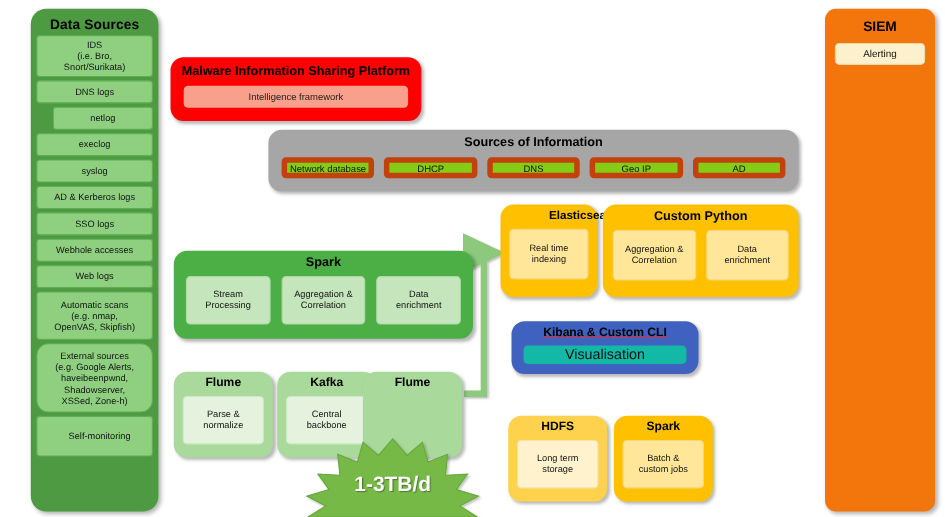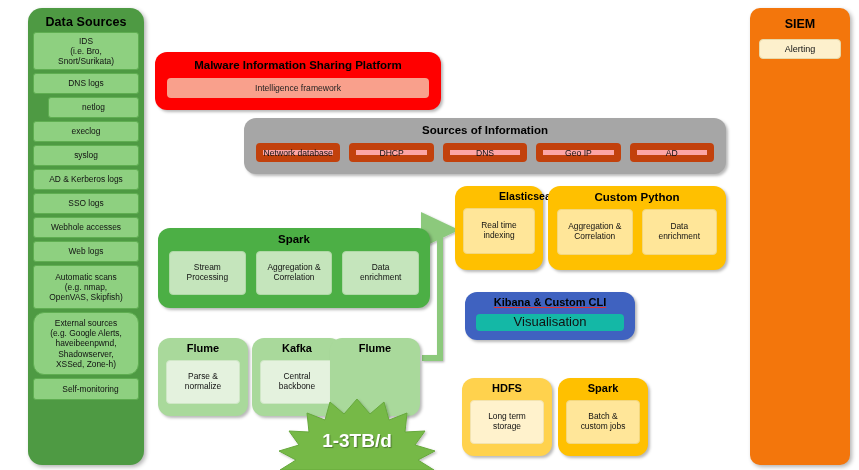--- a/index.html
+++ b/index.html
@@ -80,41 +80,41 @@
     text-align:center; padding-top: 9px;
   }
   #siem .siem-chip {
     margin: 8px 9px 0 9px; height: 20px;
     background:#FDF0CC; border:1px solid #E8D9A8;
     font-size: 9px;
   }
 
   
   #misp {
-    left: 155px; top: 52px; width: 286px; height: 58px;
+    left: 155px; top: 52px; width: 228px; height: 58px;
     background: #FF0000; z-index: 26;
   }
   #misp .panel-title { font-size: 11.5px; padding-top: 7px; }
   #misp .chip {
     margin: 7px 12px 0 12px; height: 20px;
     background: #F9A08C; font-size: 8.6px; color:#222;
   }
 
   
   #soi {
     left: 244px; top: 118px; width: 482px; height: 56px;
     background: #A6A6A6; z-index: 20;
   }
   #soi .panel-title { font-size: 11.5px; padding-top: 6px; }
   #soi .row {
     display: flex; gap: 9px; padding: 7px 12px 0 12px;
   }
   #soi .chip {
-    flex: 1; height: 19px; background: #fca5a5;
-    border: 7px solid #c2410c; font-size: 8.6px;
+    flex: 1; height: 19px; background: #84cc16;
+    border: 5px solid #c2410c; font-size: 8.6px;
   }
 
   
   #spark {
     left: 158px; top: 228px; width: 272px; height: 80px;
     background: #4CAF45; z-index: 22;
   }
   #spark .panel-title { font-size: 11.5px; padding-top: 5px; }
   #spark .row { display:flex; gap: 10px; padding: 6px 11px 0 11px; }
   #spark .chip {
@@ -284,21 +284,21 @@
         <div class="ds-item" style="height: 21px;">DNS logs</div>
         <div class="ds-item" style="height: 21px; margin-left: 20px;">netlog</div>
         <div class="ds-item" style="height: 21px;">execlog</div>
         <div class="ds-item" style="height: 21px;">syslog</div>
         <div class="ds-item" style="height: 21px;">AD &amp; Kerberos logs</div>
         <div class="ds-item" style="height: 21px;">SSO logs</div>
         <div class="ds-item" style="height: 21px;">Webhole accesses</div>
         <div class="ds-item" style="height: 21px;">Web logs</div>
         <div class="ds-item" style="height: 44px;">Automatic scans<br>(e.g. nmap,<br>OpenVAS, Skipfish)</div>
         <div class="ds-item" style="height: 63px; border-radius: 11px;">External sources<br>(e.g. Google Alerts,<br>haveibeenpwnd,<br>Shadowserver,<br>XSSed, Zone-h)</div>
-        <div class="ds-item" style="height: 22px; padding-left: 11px;">Self-monitoring</div>
+        <div class="ds-item" style="height: 37px; padding-left: 11px;">Self-monitoring</div>
       </div>
   </div>
 
   <div class="abs" id="siem">
     <div class="siem-title">SIEM</div>
     <div class="chip siem-chip">Alerting</div>
   </div>
 
   <div class="abs panel" id="misp">
     <div class="panel-title">Malware Information Sharing Platform</div>

